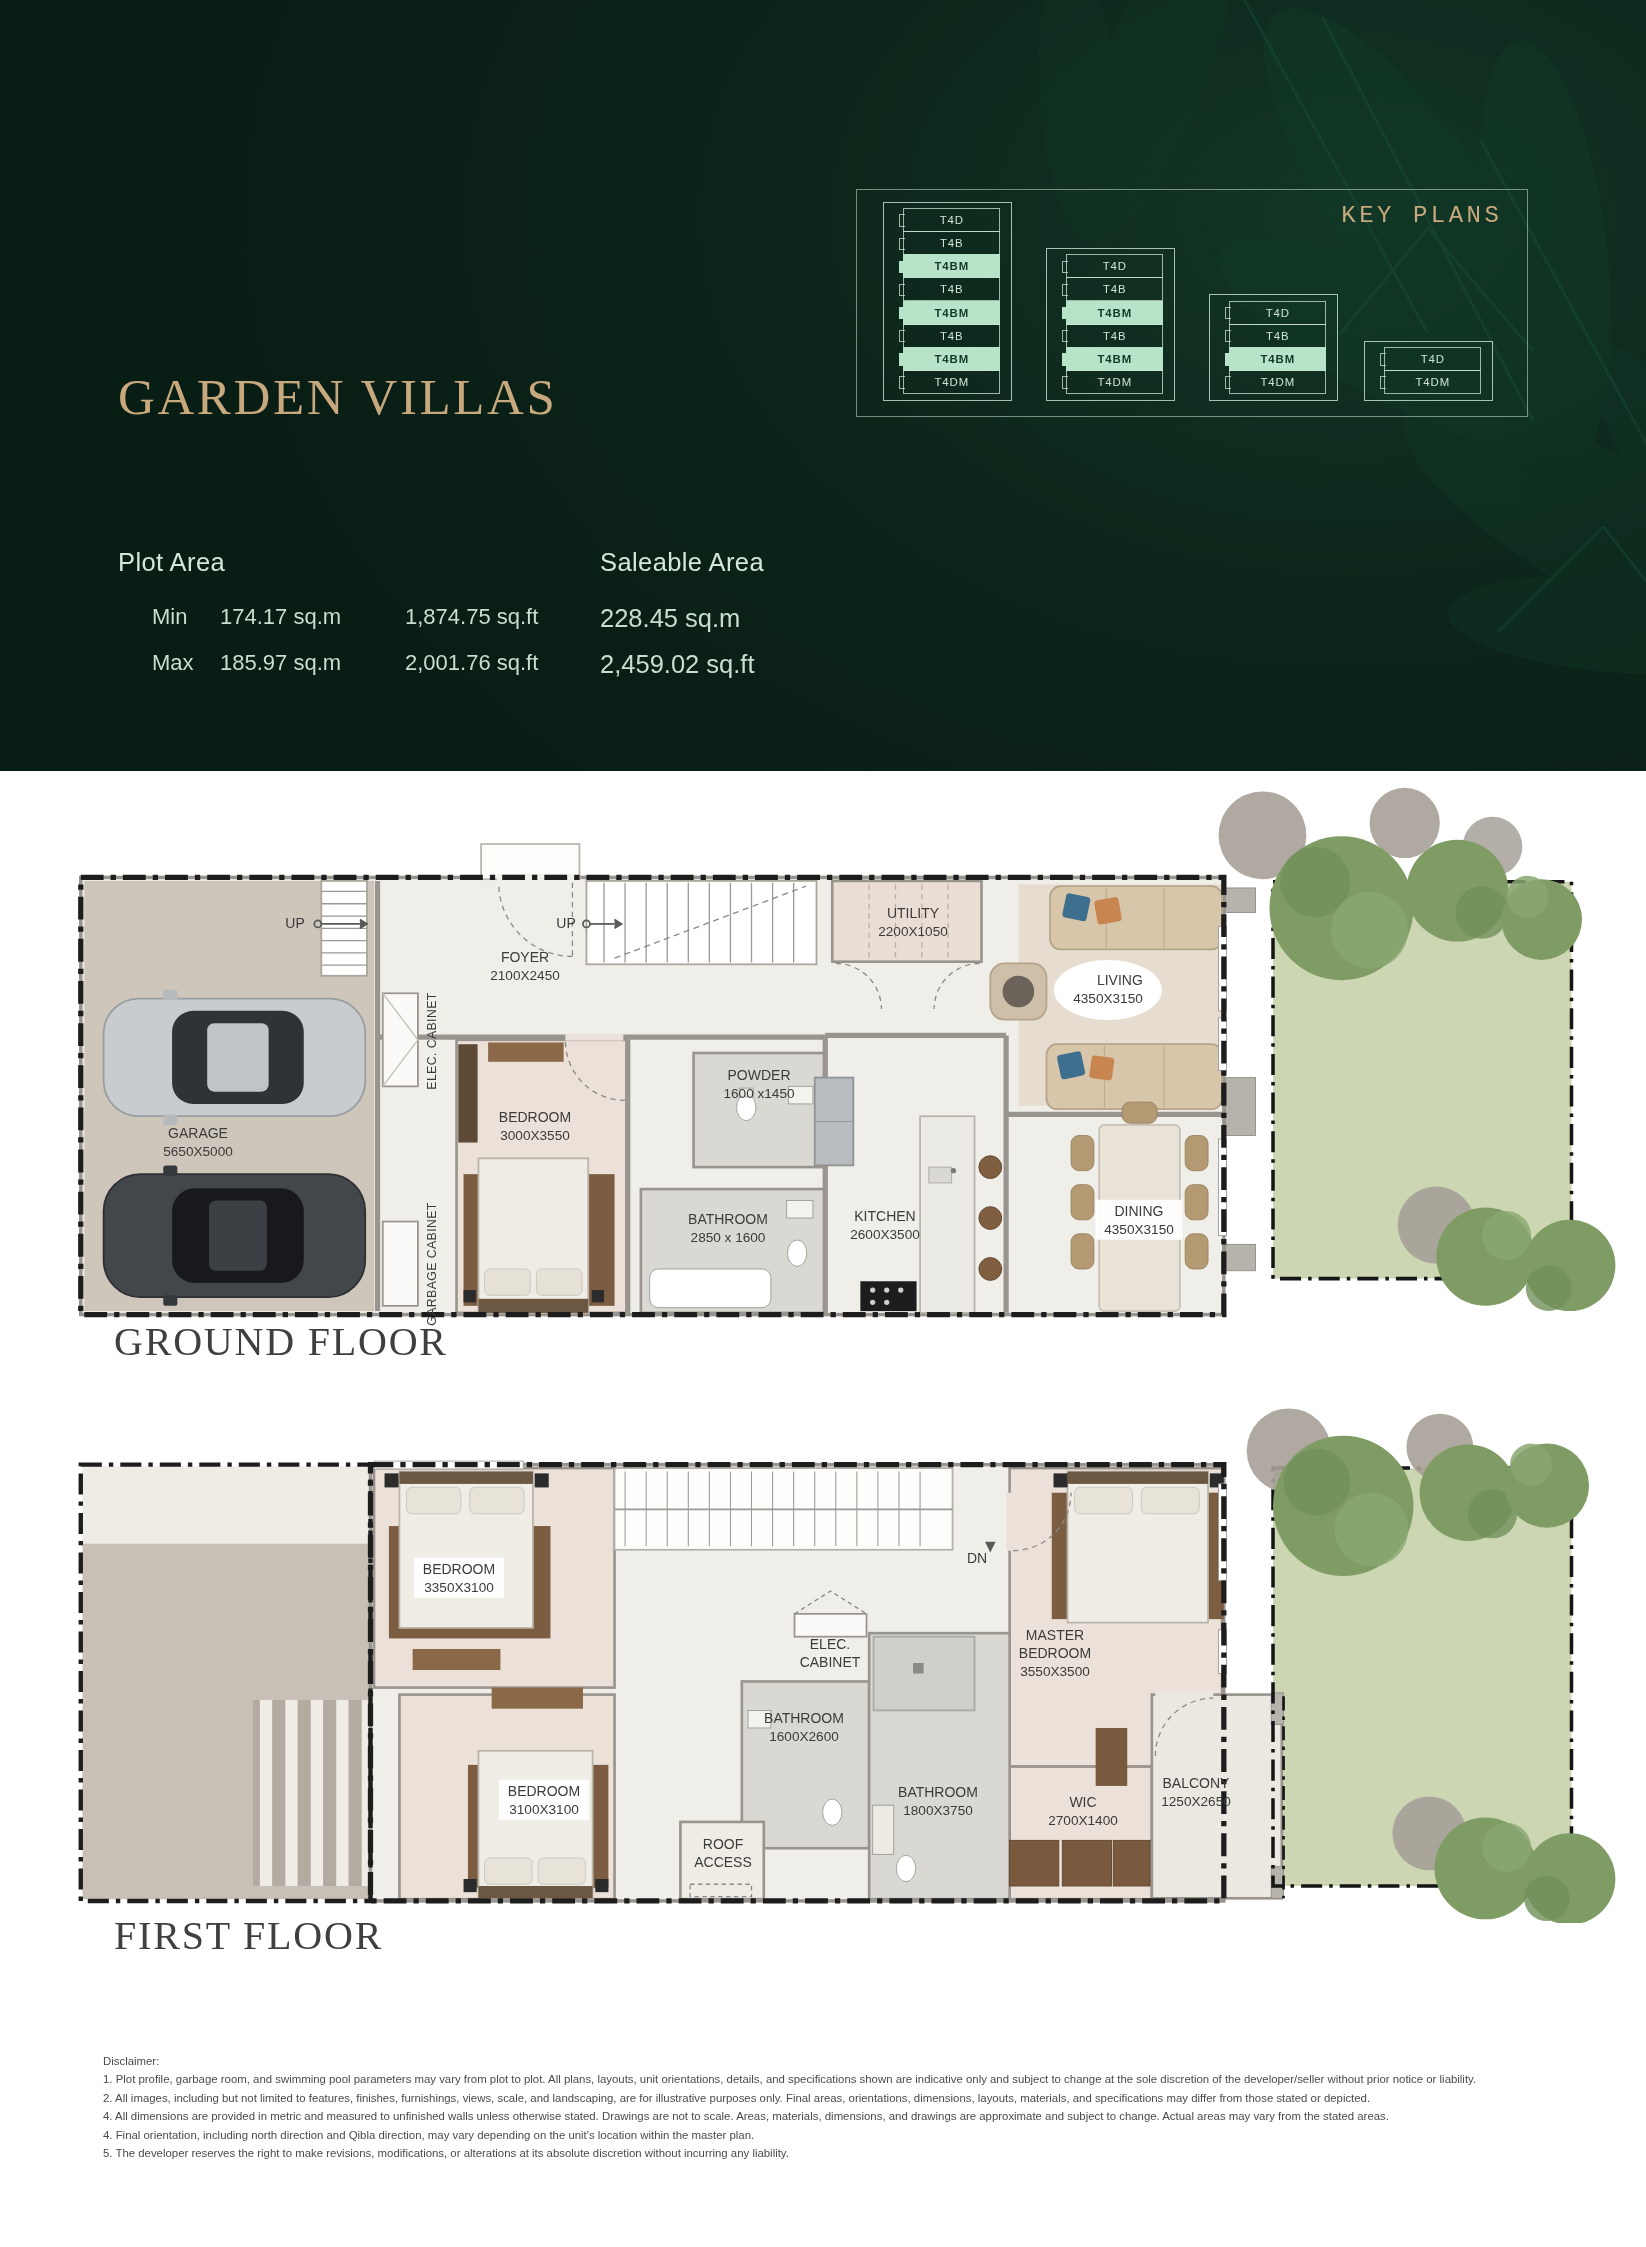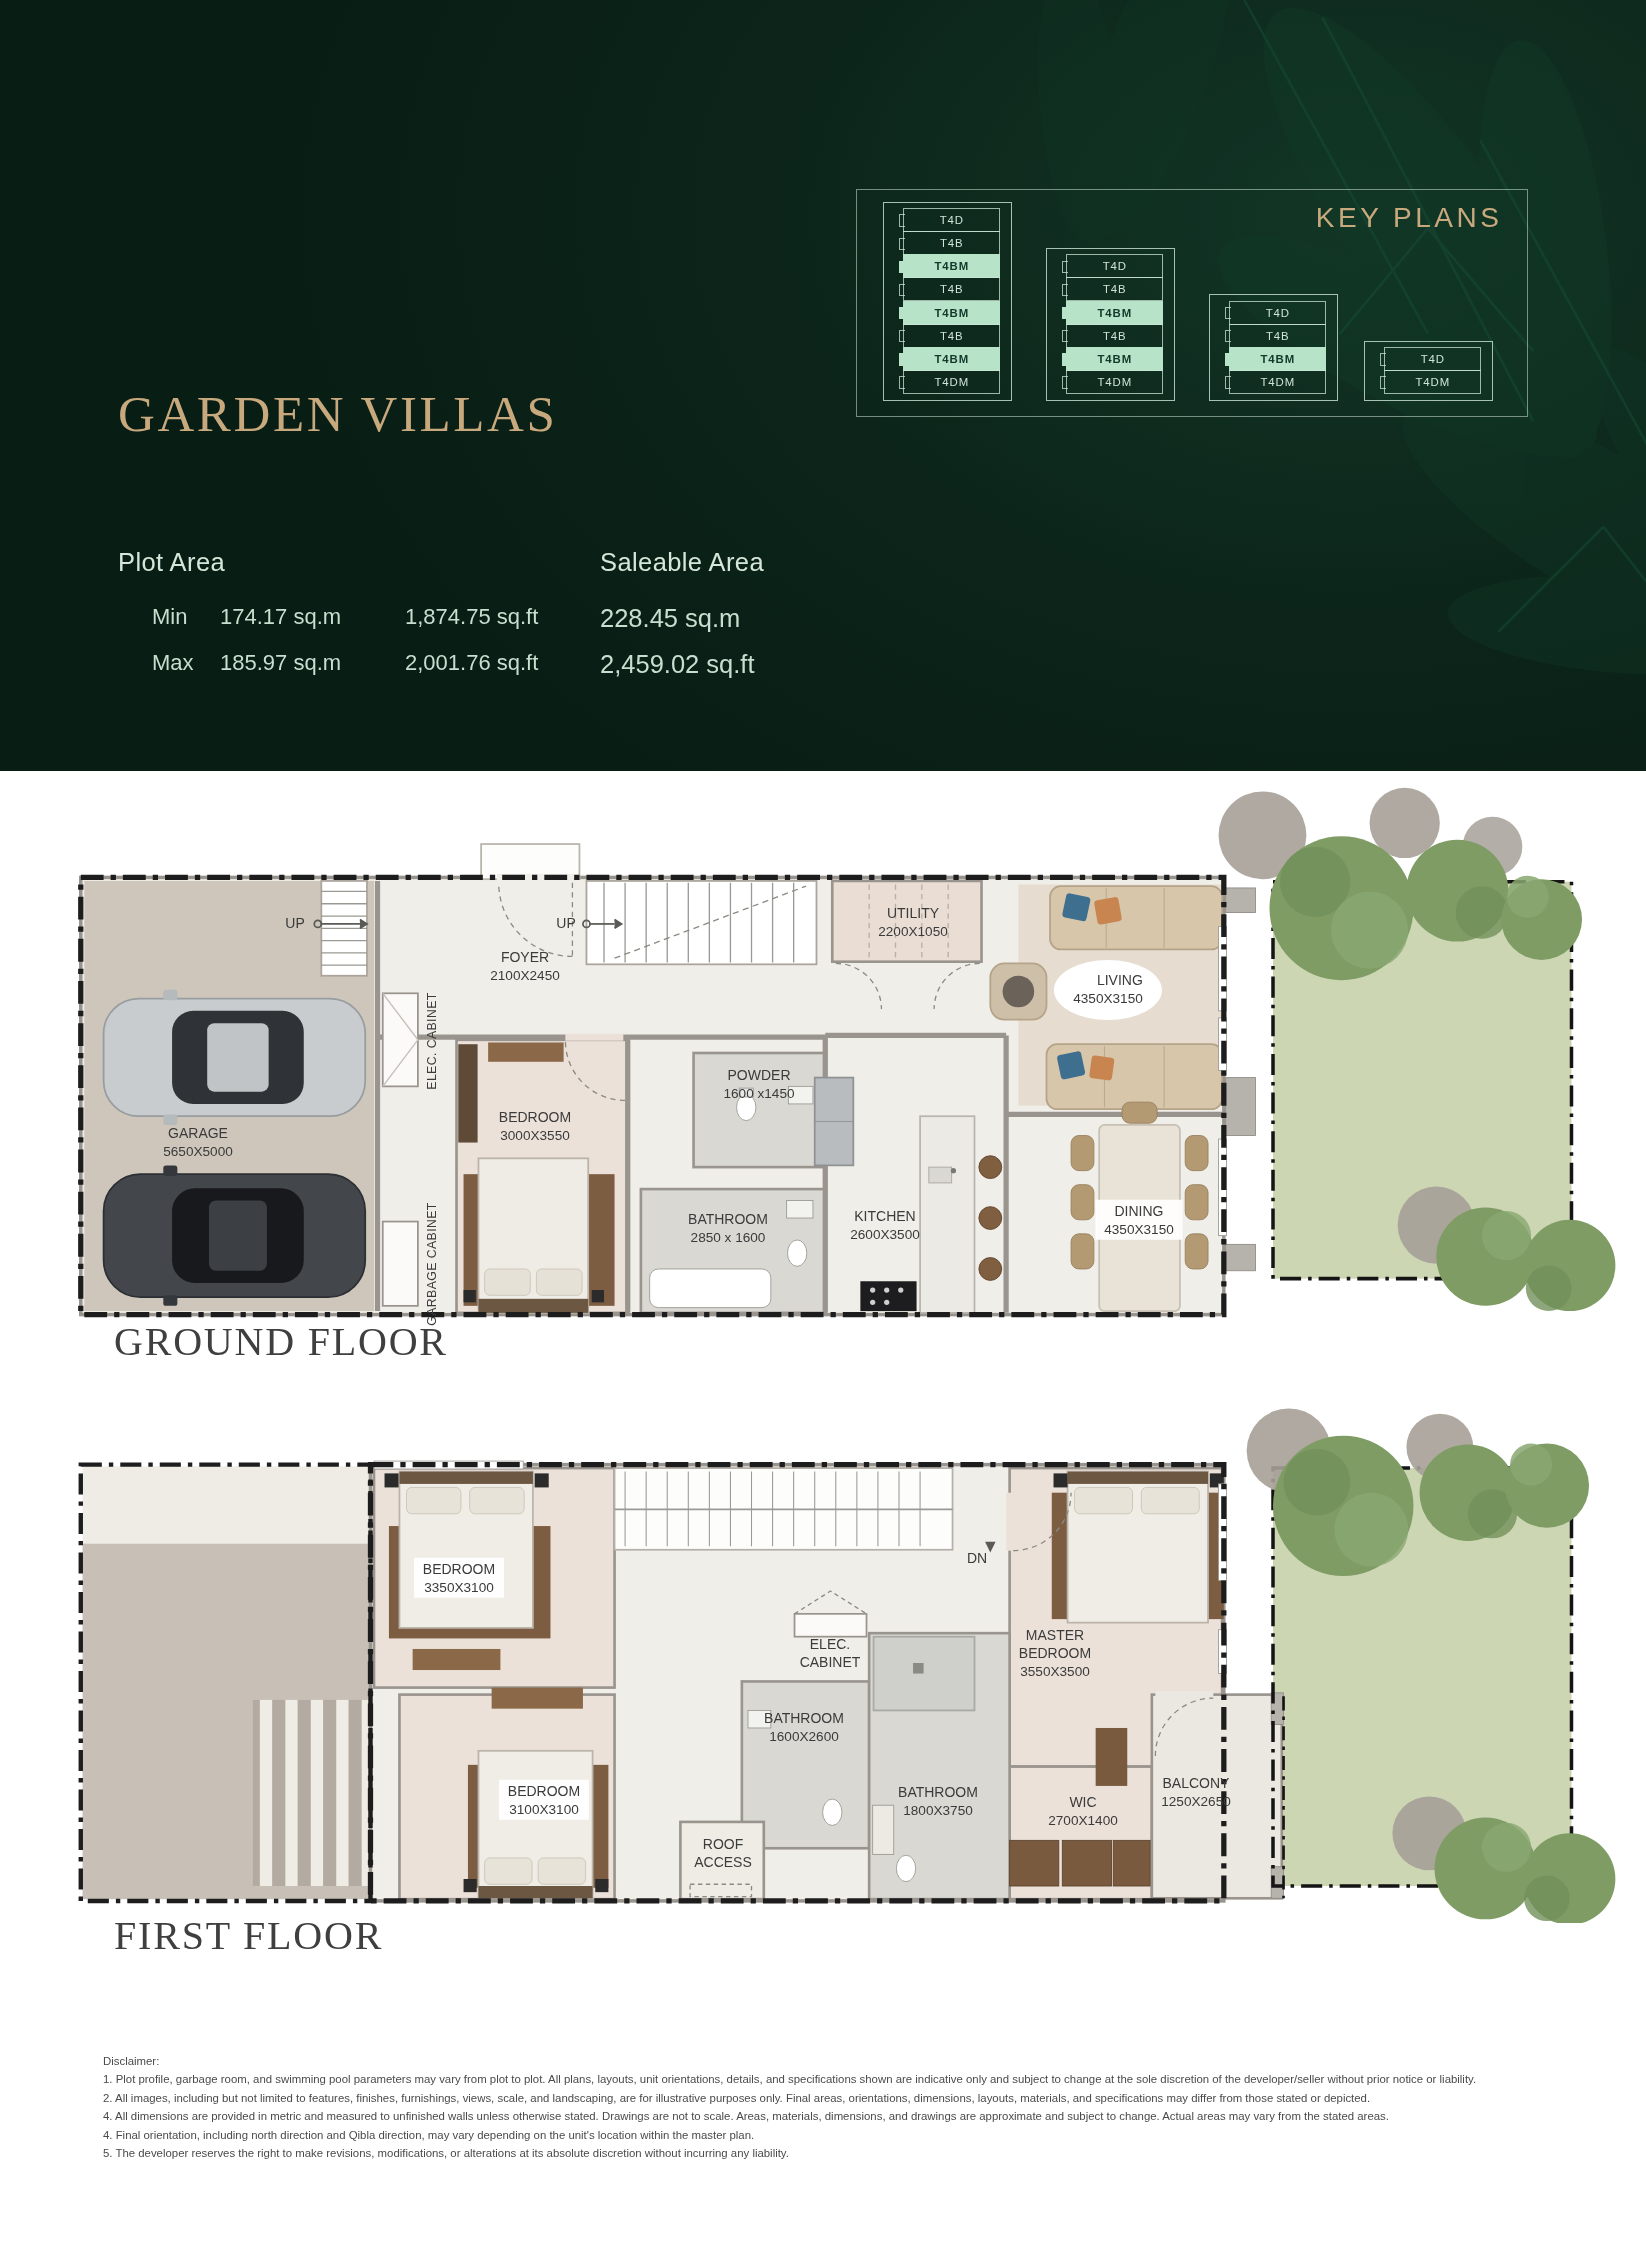--- a/index.html
+++ b/index.html
@@ -11,35 +11,35 @@
   .hero{position:absolute;left:0;top:0;width:1647px;height:771px;
         background:radial-gradient(1141px 790px at 82% 28%, #123626 0%, #0c2419 52%, #081d14 100%);
         overflow:hidden;}
   .hero svg.leafart{position:absolute;right:-53px;top:-35px;}
   .logo-block{position:absolute;left:105px;top:70px;width:334px;text-align:center;}
   .logo-icon{display:inline-block;width:75px;height:75px;}
   .brand-name{margin-top:12.3px;font-family:"Liberation Serif",serif;font-size:24px;
               letter-spacing:9.7px;color:#d8bd93;text-indent:9.7px;}
   .brand-sub{margin-top:3.5px;font-family:"Liberation Serif",serif;font-size:40px;
              letter-spacing:3.5px;color:#d3b286;}
-  .hero-title{position:absolute;left:118px;top:385px;font-family:"Liberation Serif",serif;
+  .hero-title{position:absolute;left:118px;top:368px;font-family:"Liberation Serif",serif;
               font-size:51px;letter-spacing:2.6px;color:#c8a97d;}
   .hero-subtitle{position:absolute;left:118px;top:455px;font-family:"Liberation Serif",serif;
                  font-size:36px;letter-spacing:0.9px;color:#c8a97d;}
   .stat-label{position:absolute;font-size:25.5px;color:#d6e7da;letter-spacing:0.4px;}
   .stat-row{position:absolute;font-size:22px;color:#c9decf;white-space:nowrap;margin-left:34px;}
   .stat-row .k{display:inline-block;width:68px;}
   .stat-row .sqm{display:inline-block;width:185px;}
   .saleable-v{position:absolute;font-size:25.5px;color:#c9decf;}
 
   
   .keyplans{position:absolute;left:856px;top:189px;width:670px;height:226px;
             border:0.9px solid rgba(205,226,212,.55);}
-  .kp-title{position:absolute;right:24.6px;top:12.3px;font-family:Liberation Sans, sans-serif;
-            font-size:28px;letter-spacing:3.5px;color:#c8a97d;}
+  .kp-title{position:absolute;right:24.6px;top:12.3px;font-family:Liberation Mono, monospace;
+            font-size:24px;letter-spacing:3.5px;color:#c8a97d;}
   .kp-building{position:absolute;bottom:15px;border:0.9px solid rgba(205,230,215,.8);
                padding:6.1px 10.5px 6.1px 19.3px;width:97px;box-sizing:content-box;}
   .kp-cell{position:relative;height:22px;border:0.9px solid rgba(205,230,215,.75);
            margin-top:-0.9px;display:flex;align-items:center;justify-content:center;
            font-size:11.4px;letter-spacing:0.9px;color:#cfe3d6;}
   .kp-cell .notch{position:absolute;left:-5.3px;top:5.3px;width:5.3px;height:10.5px;
                   border:0.9px solid rgba(205,230,215,.75);border-right:none;}
   .kp-cell.hl{background:#b7e3c8;border-color:#b7e3c8;color:#13392a;font-weight:bold;text-align:right;}
   .kp-cell.hl .notch{background:#b7e3c8;border-color:#b7e3c8;}
 

